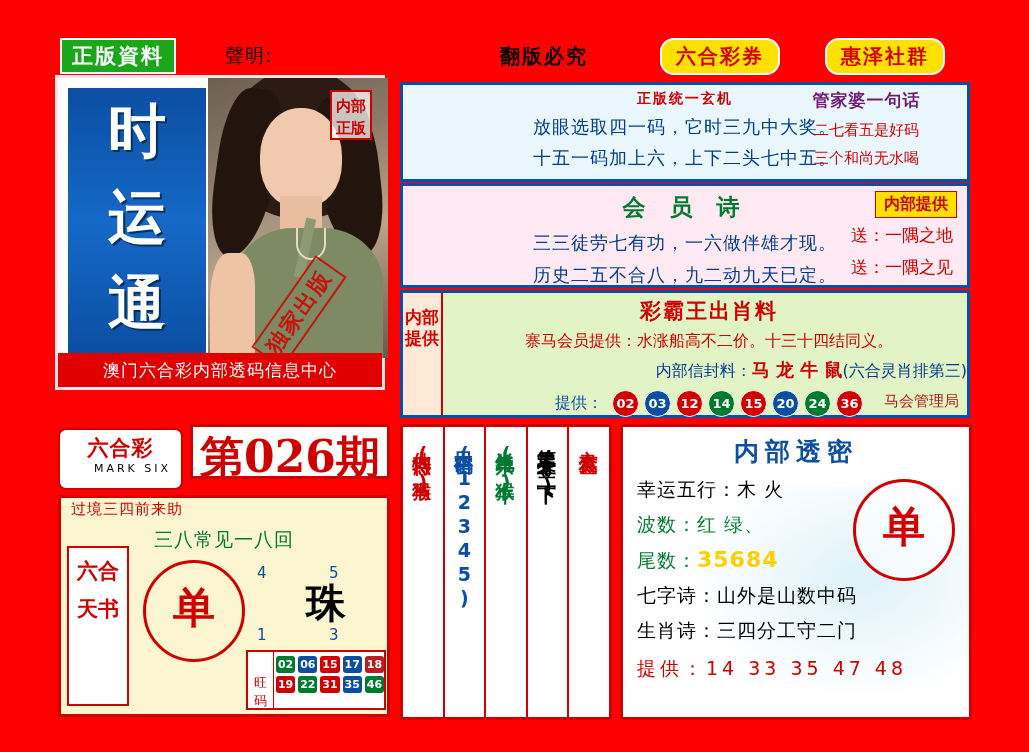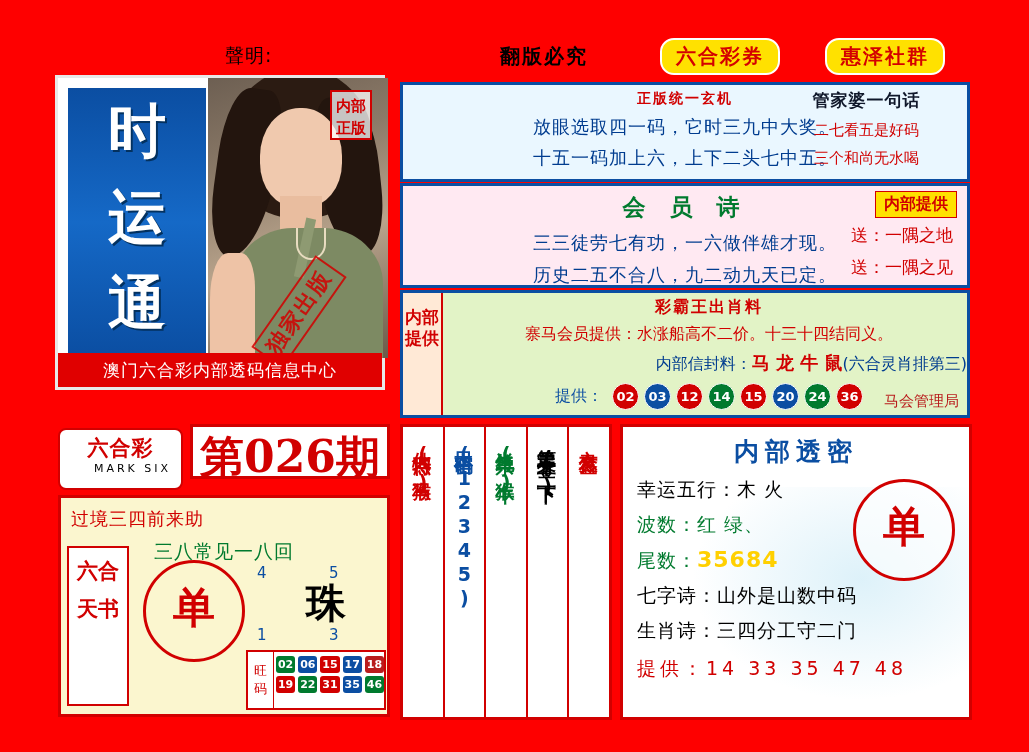--- a/index.html
+++ b/index.html
@@ -66,21 +66,21 @@
   }
 
   
   .box-a{
     position:absolute;left:400px;top:82px;width:570px;height:100px;
     background:#eaf7ff;border:3px solid #0b4ea2;box-sizing:border-box;
   }
   .box-a .hd{color:#d10000;font-size:14px;font-weight:bold;text-align:center;margin-top:5px;letter-spacing:2px;}
   .box-a .l1,.box-a .l2{color:#003c8f;font-size:18px;text-align:center;margin-top:7px;letter-spacing:1px;}
   .box-a .side{position:absolute;right:8px;top:4px;width:185px;text-align:center;}
-  .box-a .side .t{color:#0f172a;font-size:17px;font-weight:bold;letter-spacing:1px;}
+  .box-a .side .t{color:#701a75;font-size:17px;font-weight:bold;letter-spacing:1px;}
   .box-a .side .s{color:#d10000;font-size:15px;margin-top:9px;}
 
   
   .box-b{
     position:absolute;left:400px;top:183px;width:570px;height:105px;
     background:#ffe9f2;border:3px solid #0b4ea2;box-sizing:border-box;
   }
   .box-b .hd{color:#007a2e;font-size:23px;font-weight:bold;text-align:center;margin-top:6px;letter-spacing:8px;}
   .box-b .l1,.box-b .l2{color:#003c8f;font-size:18px;text-align:center;margin-top:8px;letter-spacing:1px;}
   .box-b .tag{
@@ -92,21 +92,21 @@
 
   
   .box-c{
     position:absolute;left:400px;top:290px;width:570px;height:128px;
     background:#e2f3c6;border:3px solid #0b4ea2;box-sizing:border-box;
   }
   .box-c .leftband{
     position:absolute;left:0;top:0;width:40px;height:100%;background:#ffe9d6;border-right:2px solid #d10000;
     color:#d10000;font-size:17px;font-weight:bold;text-align:center;line-height:21px;padding-top:14px;box-sizing:border-box;
   }
-  .box-c .hd{margin-left:48px;color:#d10000;font-size:16px;font-weight:bold;text-align:center;margin-top:4px;letter-spacing:2px;}
+  .box-c .hd{margin-left:48px;color:#d10000;font-size:21px;font-weight:bold;text-align:center;margin-top:4px;letter-spacing:2px;}
   .box-c .l1{margin-left:48px;color:#d10000;font-size:16px;text-align:center;margin-top:6px;}
   .box-c .l2{margin-left:48px;color:#003c8f;font-size:16px;text-align:right;margin-top:6px;}
   .box-c .l2 b{color:#d10000;font-size:18px;}
   .box-c .prov{margin-left:48px;margin-top:8px;display:flex;align-items:center;justify-content:center;gap:5px;}
   .box-c .prov .lab{color:#0b4ea2;font-size:16px;margin-right:4px;}
   .ball{
     width:25px;height:25px;border-radius:50%;color:#ffffff;font-size:13px;font-weight:bold;
     display:flex;align-items:center;justify-content:center;border:1px solid #ffffff;
   }
   .box-c .sign{position:absolute;right:8px;bottom:4px;color:#b91c1c;font-size:15px;}
@@ -122,39 +122,39 @@
     position:absolute;left:190px;top:424px;width:200px;height:55px;background:#ffffff;border:3px solid #d10000;
     box-sizing:border-box;color:#d10000;font-size:44px;font-weight:bold;text-align:center;line-height:60px;
     font-family:"DejaVu Serif","Liberation Serif",serif;
   }
 
   
   .panel-left{
     position:absolute;left:58px;top:495px;width:332px;height:222px;background:#fbf6cf;
     border:3px solid #d10000;box-sizing:border-box;
   }
-  .panel-left .line1{color:#d10000;font-size:18px;margin:9px 0 0 10px;letter-spacing:1px;}
+  .panel-left .line1{color:#d10000;font-size:15px;margin:2px 0 0 10px;letter-spacing:1px;}
   .panel-left .line2{color:#007a2e;font-size:19px;text-align:center;margin-top:8px;letter-spacing:1px;}
   .vbook{
     position:absolute;left:6px;top:48px;width:62px;height:160px;background:#ffffff;border:2px solid #d10000;
     color:#d10000;font-size:21px;font-weight:bold;text-align:center;line-height:38px;padding-top:4px;box-sizing:border-box;
   }
   .circle-dan{
     position:absolute;left:82px;top:62px;width:96px;height:96px;border:3px solid #d10000;border-radius:50%;
     color:#d10000;font-size:42px;font-weight:bold;text-align:center;line-height:90px;
   }
   .num4{position:absolute;left:196px;top:66px;color:#0b4ea2;font-size:15px;}
   .num5{position:absolute;left:268px;top:66px;color:#0b4ea2;font-size:15px;}
   .zhu{position:absolute;left:205px;top:78px;width:120px;text-align:center;color:#000;font-size:40px;font-weight:bold;font-family:"DejaVu Serif","Liberation Serif",serif;}
   .num1{position:absolute;left:196px;top:128px;color:#0b4ea2;font-size:15px;}
   .num3{position:absolute;left:268px;top:128px;color:#0b4ea2;font-size:15px;}
   .wm{
     position:absolute;left:185px;top:152px;width:140px;height:60px;border:2px solid #d10000;box-sizing:border-box;background:#ffffff;
   }
-  .wm .lab{position:absolute;left:0;top:0;width:26px;height:100%;border-right:1px solid #d10000;color:#d10000;font-size:13px;text-align:center;line-height:18px;padding-top:10px;box-sizing:border-box;}
+  .wm .lab{position:absolute;left:0;top:0;width:26px;height:100%;border-right:1px solid #d10000;color:#d10000;font-size:13px;text-align:center;line-height:18px;padding-top:22px;box-sizing:border-box;}
   .wm .rows{margin-left:28px;padding-top:4px;}
   .wm .row{display:flex;gap:3px;margin-bottom:3px;}
   .sball{width:21px;height:17px;border-radius:3px;color:#fff;font-size:11px;font-weight:bold;display:flex;align-items:center;justify-content:center;}
 
   
   .vcols{
     position:absolute;left:400px;top:424px;width:212px;height:296px;background:#ffffff;border:3px solid #d10000;
     box-sizing:border-box;display:flex;flex-direction:row-reverse;
   }
   .vcol{flex:1;border-left:2px solid #d10000;display:flex;align-items:flex-start;justify-content:center;padding-top:8px;}
@@ -188,20 +188,21 @@
     color:#d10000;font-size:42px;font-weight:bold;text-align:center;line-height:90px;background:rgba(255,255,255,.6);
   }
   .panel-right .prov{position:relative;color:#d10000;font-size:19px;margin:12px 0 0 14px;letter-spacing:4px;}
 </style>
 </head>
 <body>
 
 <div class="page">
 
   <div class="topbar">
+    <span class="badge-green">正版資料</span>
     <span class="decl">聲明:</span>
     <span class="mid">翻版必究</span>
     <span class="badge-round b1">六合彩券</span>
     <span class="badge-round b2">惠泽社群</span>
   </div>
 
   <div class="leftpanel">
     <div class="photo">
       <div class="hair"></div>
       <div class="hair2"></div>

